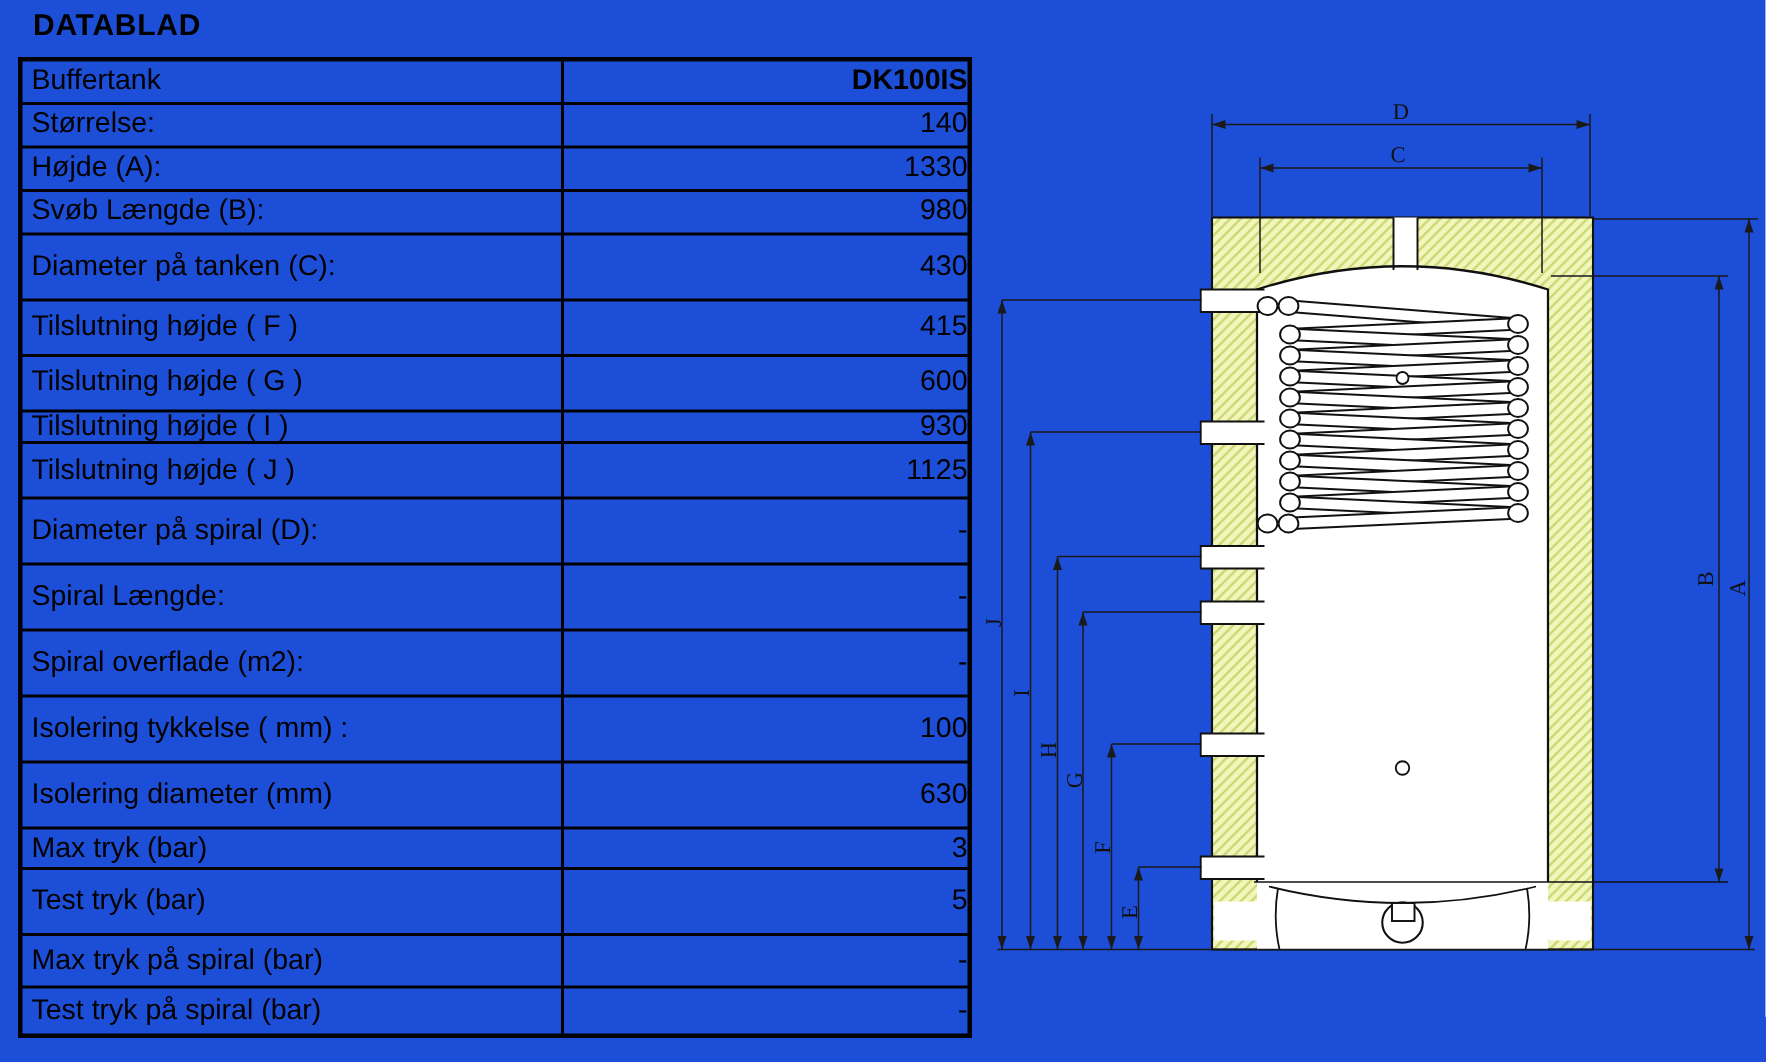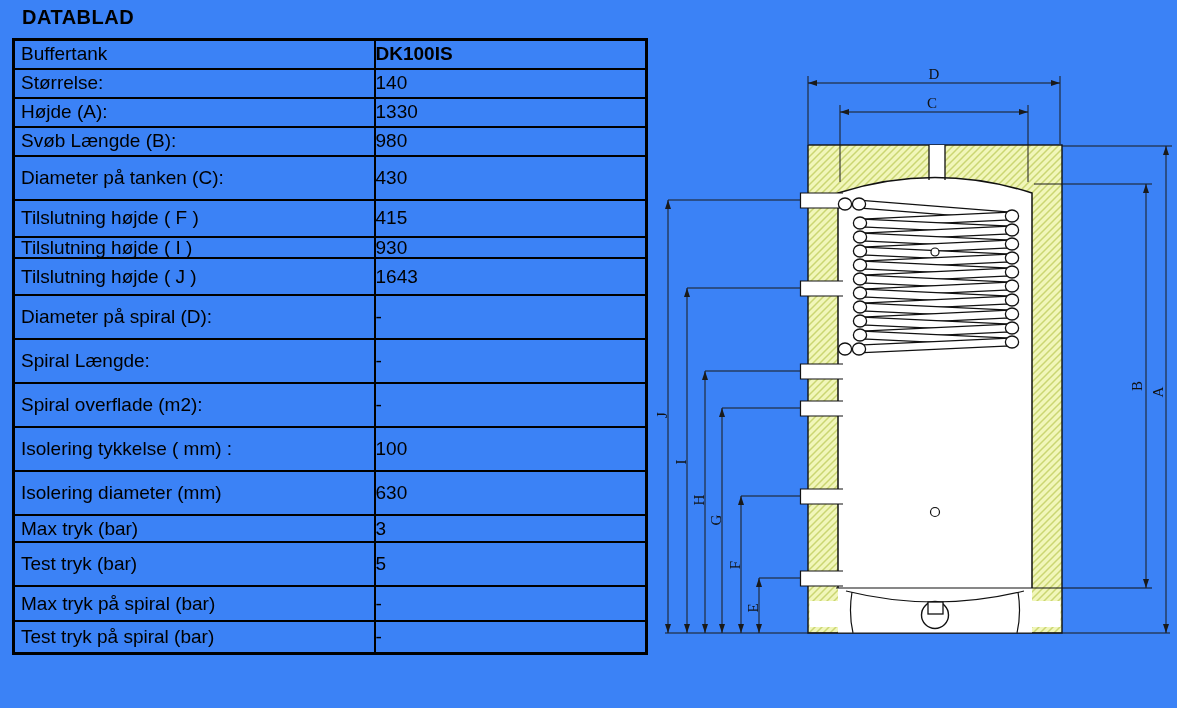--- a/index.html
+++ b/index.html
@@ -1,24 +1,24 @@
 <!DOCTYPE html>
 <html><head>
 <meta charset="utf-8">
 <style>
   html,body{margin:0;padding:0;background:#fff;}
-  .page{position:relative;width:1177px;height:708px;background:#3b82f6;overflow:hidden;
+  .page{position:relative;width:1177px;height:708px;background:#1d4ed8;overflow:hidden;
         font-family:"Liberation Sans",sans-serif;color:#000;}
   .title{position:absolute;left:22px;top:6px;margin:0;font-size:20px;font-weight:bold;
          letter-spacing:.5px;font-family:"Liberation Sans",sans-serif;}
   table.spec{position:absolute;left:12px;top:38px;width:633px;border-collapse:collapse;
              table-layout:fixed;border:3px solid #000;}
   table.spec th,table.spec td{border:2px solid #000;font-size:19px;vertical-align:middle;
              padding:0 0 0 6px;text-align:left;white-space:nowrap;overflow:hidden;line-height:1.05;}
-  table.spec th.hval,table.spec td.val{text-align:left;padding:0;}
+  table.spec th.hval,table.spec td.val{text-align:right;padding:0;}
   table.spec th{font-weight:normal;}
   table.spec th.hval{font-weight:bold;}
   tr.h29{height:29px}tr.h28{height:44px}tr.h27{height:27px}tr.h37{height:37px}
   tr.h36{height:19px}tr.h35{height:35px}tr.h32{height:32px}tr.h25{height:25px}
   svg.diagram{position:absolute;left:655px;top:50px;}
   .dimlbl text{font-family:"Liberation Serif",serif;font-size:15px;fill:#111;}
 </style>
 </head>
 <body>
 
@@ -51,27 +51,31 @@
           <td class="val">980</td>
         </tr>
       <tr class="h28">
           <td>Diameter på tanken (C):</td>
           <td class="val">430</td>
         </tr>
       <tr class="h37">
           <td>Tilslutning højde ( F )</td>
           <td class="val">415</td>
         </tr>
+      <tr class="h37">
+          <td>Tilslutning højde ( G )</td>
+          <td class="val">600</td>
+        </tr>
       <tr class="h36">
           <td>Tilslutning højde ( I )</td>
           <td class="val">930</td>
         </tr>
       <tr class="h37">
           <td>Tilslutning højde ( J )</td>
-          <td class="val">1643</td>
+          <td class="val">1125</td>
         </tr>
       <tr class="h28">
           <td>Diameter på spiral (D):</td>
           <td class="val">-</td>
         </tr>
       <tr class="h28">
           <td>Spiral Længde:</td>
           <td class="val">-</td>
         </tr>
       <tr class="h28">

